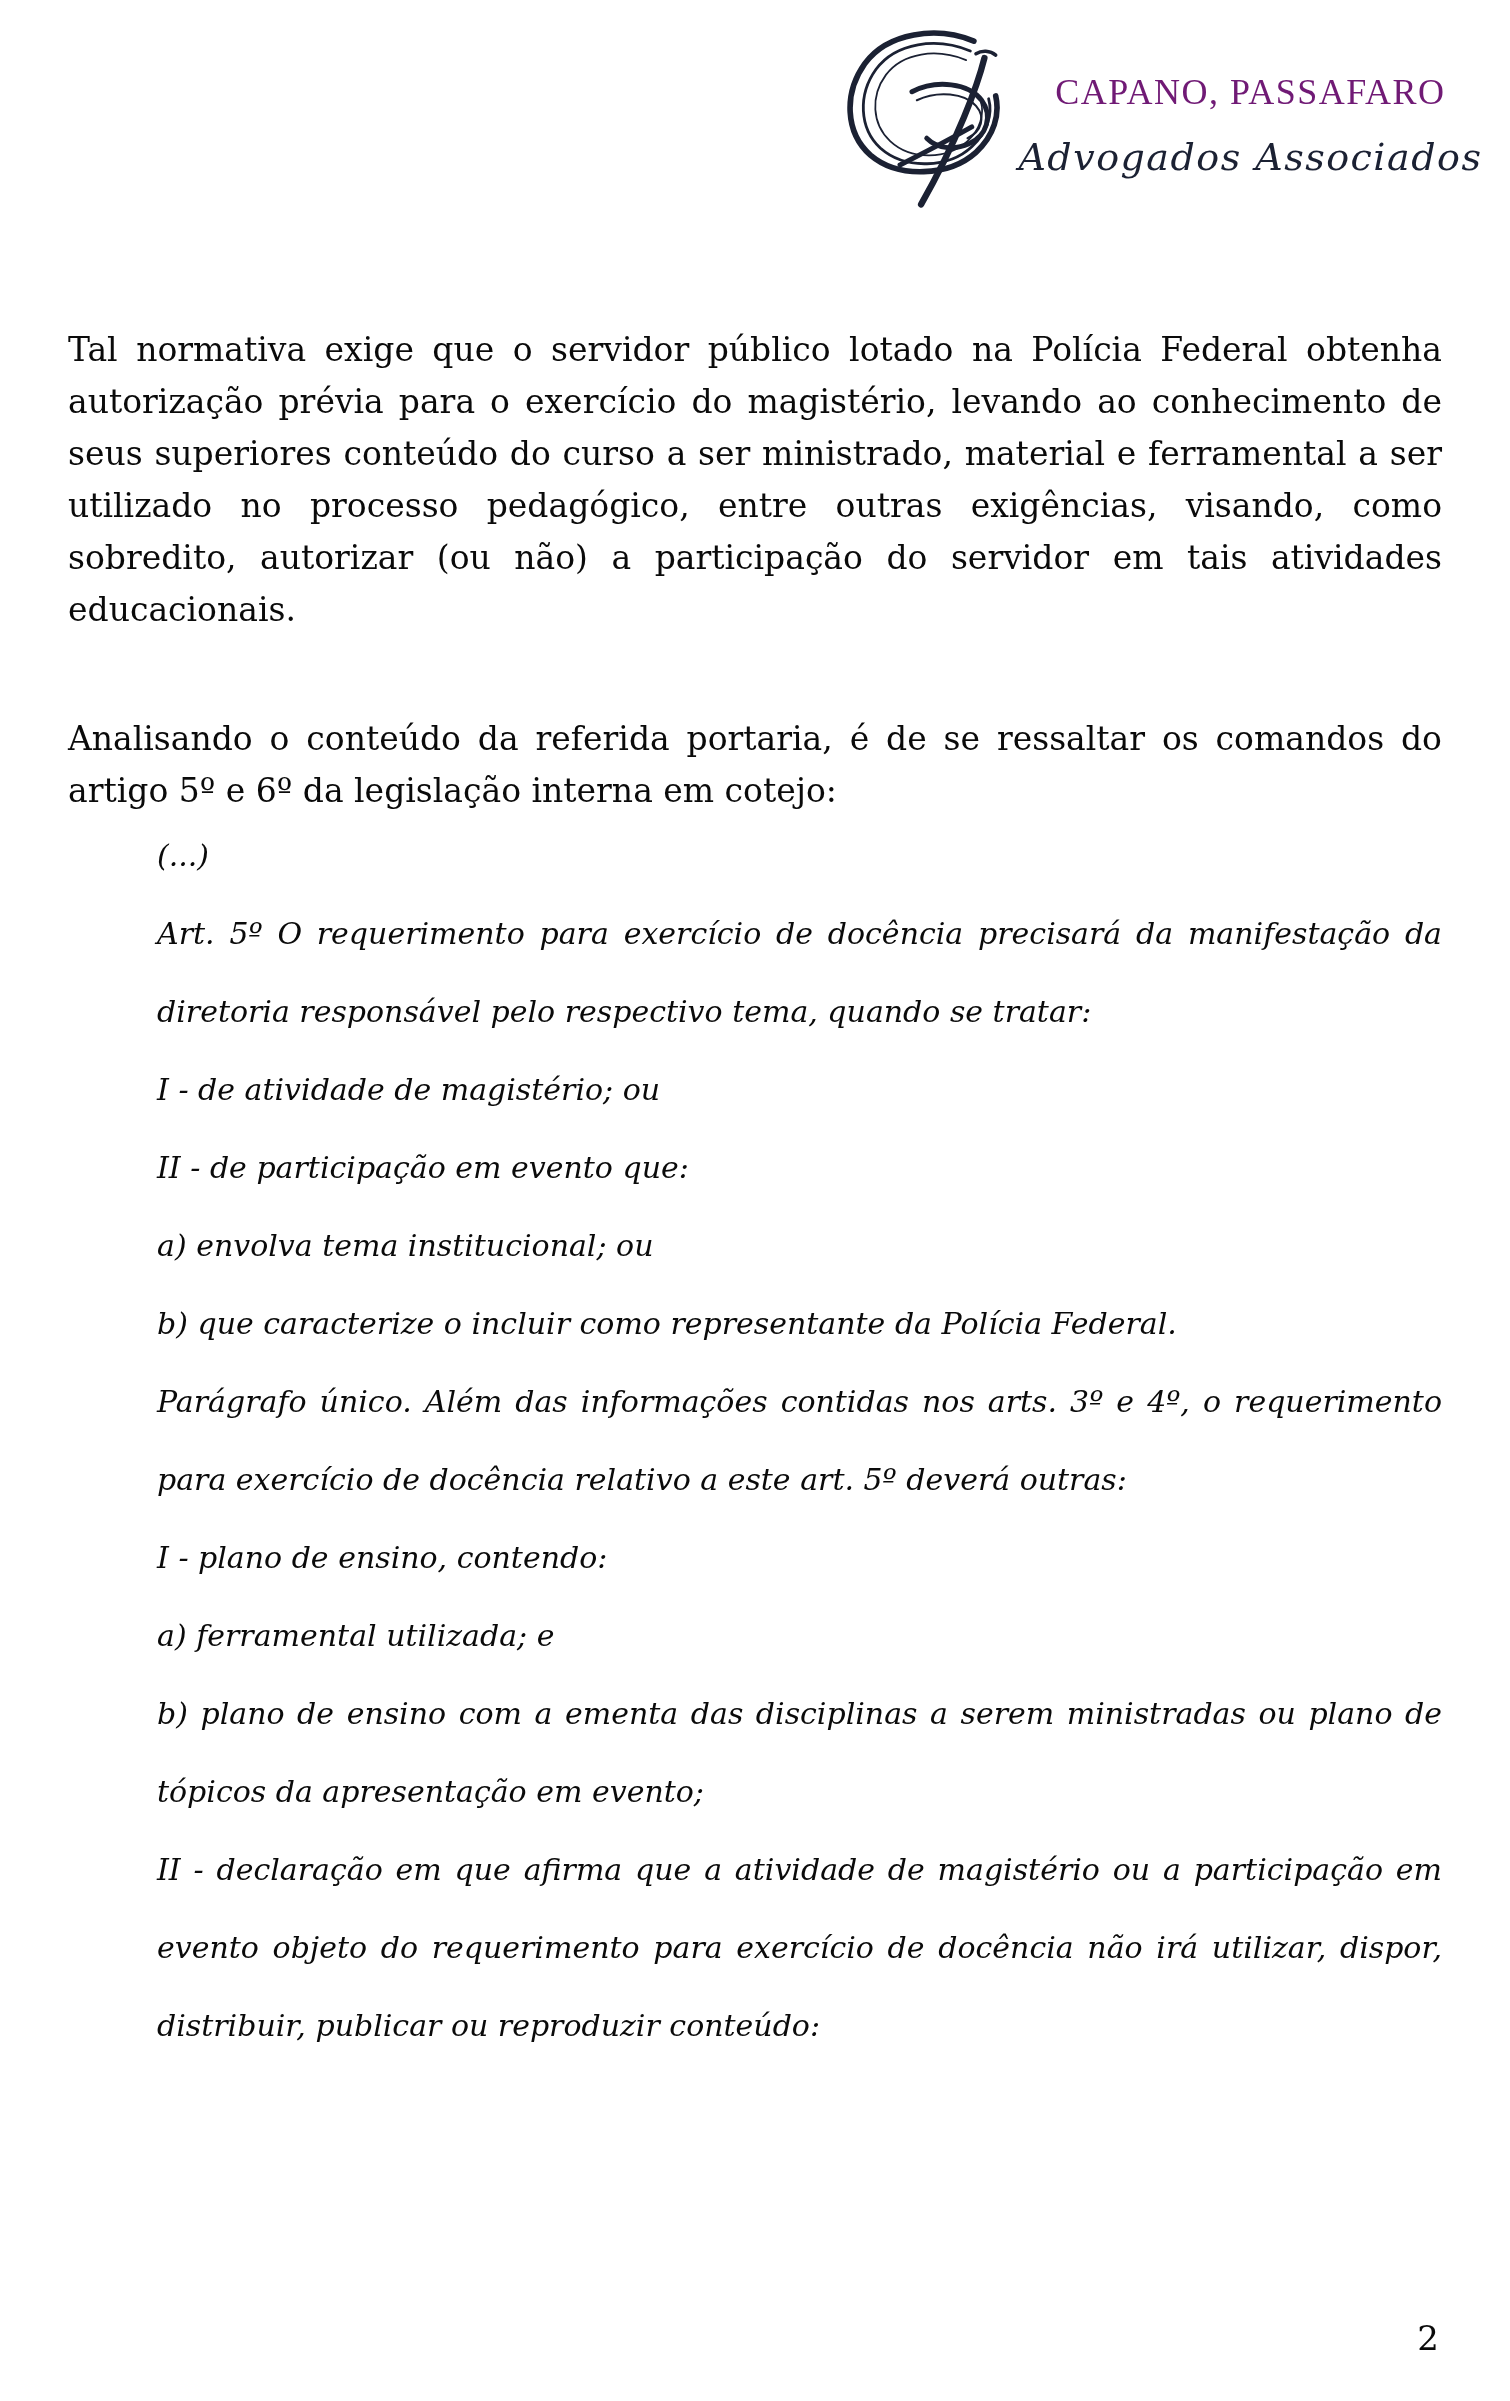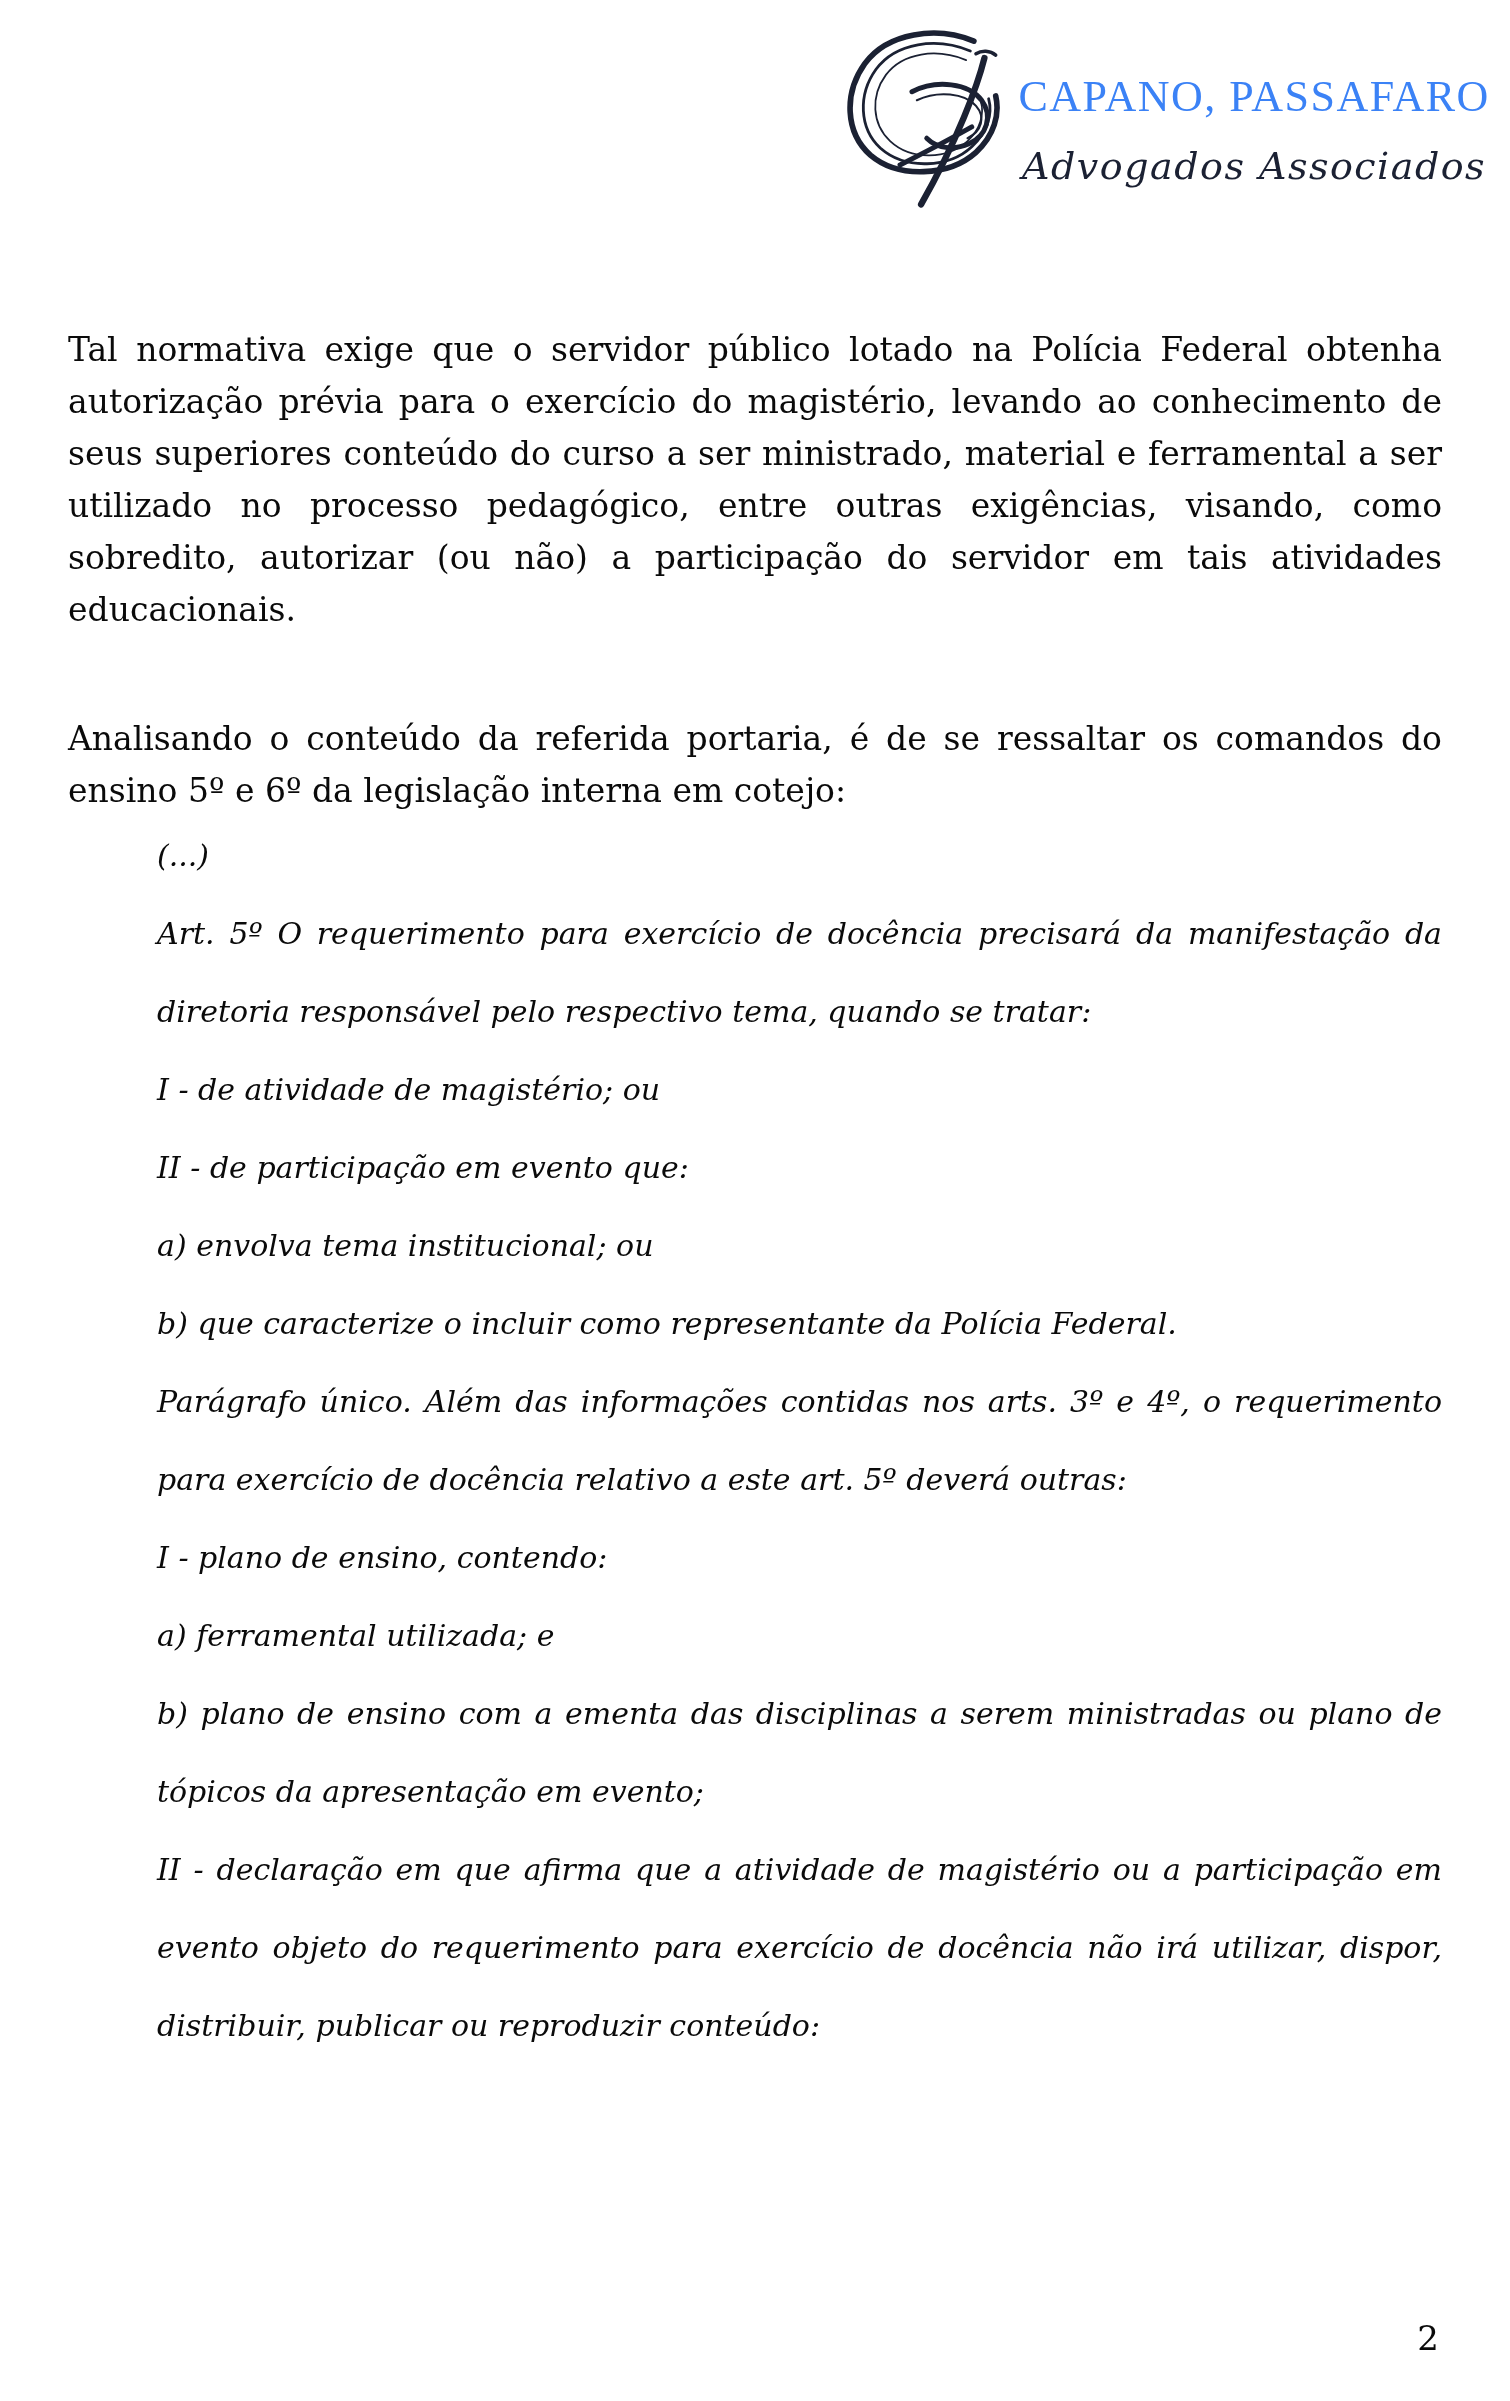--- a/index.html
+++ b/index.html
@@ -17,24 +17,24 @@
     position: absolute;
     top: 27px;
     left: 834px;
     display: flex;
     align-items: flex-start;
   }
   .monogram { width: 177px; height: 183px; flex: none; }
   .logo-text { margin-left: 7.4px; padding-top: 44px; }
   .logo-name {
     font-family: "Liberation Serif", serif;
-    font-size: 44px;
+    font-size: 36px;
     letter-spacing: 1.5px;
     white-space: nowrap;
-    color: #3b82f6;
+    color: #701a75;
     text-align: center;
   }
   .logo-sub {
     font-family: "DejaVu Serif", serif;
     font-style: italic;
     font-size: 38px;
     text-align: center;
     margin-top: 22px;
     color: #1b2133;
     letter-spacing: 1.5px;
@@ -85,21 +85,21 @@
       </g>
     </svg>
     <div class="logo-text">
       <div class="logo-name">CAPANO, PASSAFARO</div>
       <div class="logo-sub">Advogados Associados</div>
     </div>
   </div>
 
   <div class="content">
     <p class="para">Tal normativa exige que o servidor público lotado na Polícia Federal obtenha autorização prévia para o exercício do magistério, levando ao conhecimento de seus superiores conteúdo do curso a ser ministrado, material e ferramental a ser utilizado no processo pedagógico, entre outras exigências, visando, como sobredito, autorizar (ou não) a participação do servidor em tais atividades educacionais.</p>
-    <p class="para para-gap">Analisando o conteúdo da referida portaria, é de se ressaltar os comandos do ensino 5º e 6º da legislação interna em cotejo:</p>
+    <p class="para para-gap">Analisando o conteúdo da referida portaria, é de se ressaltar os comandos do artigo 5º e 6º da legislação interna em cotejo:</p>
 
     <div class="quote">
       <p>(...)</p>
       <p>Art. 5º O requerimento para exercício de docência precisará da manifestação da diretoria responsável pelo respectivo tema, quando se tratar:</p>
       <p>I - de atividade de magistério; ou</p>
       <p>II - de participação em evento que:</p>
       <p>a) envolva tema institucional; ou</p>
       <p>b) que caracterize o incluir como representante da Polícia Federal.</p>
       <p>Parágrafo único. Além das informações contidas nos arts. 3º e 4º, o requerimento para exercício de docência relativo a este art. 5º deverá outras:</p>
       <p>I - plano de ensino, contendo:</p>

